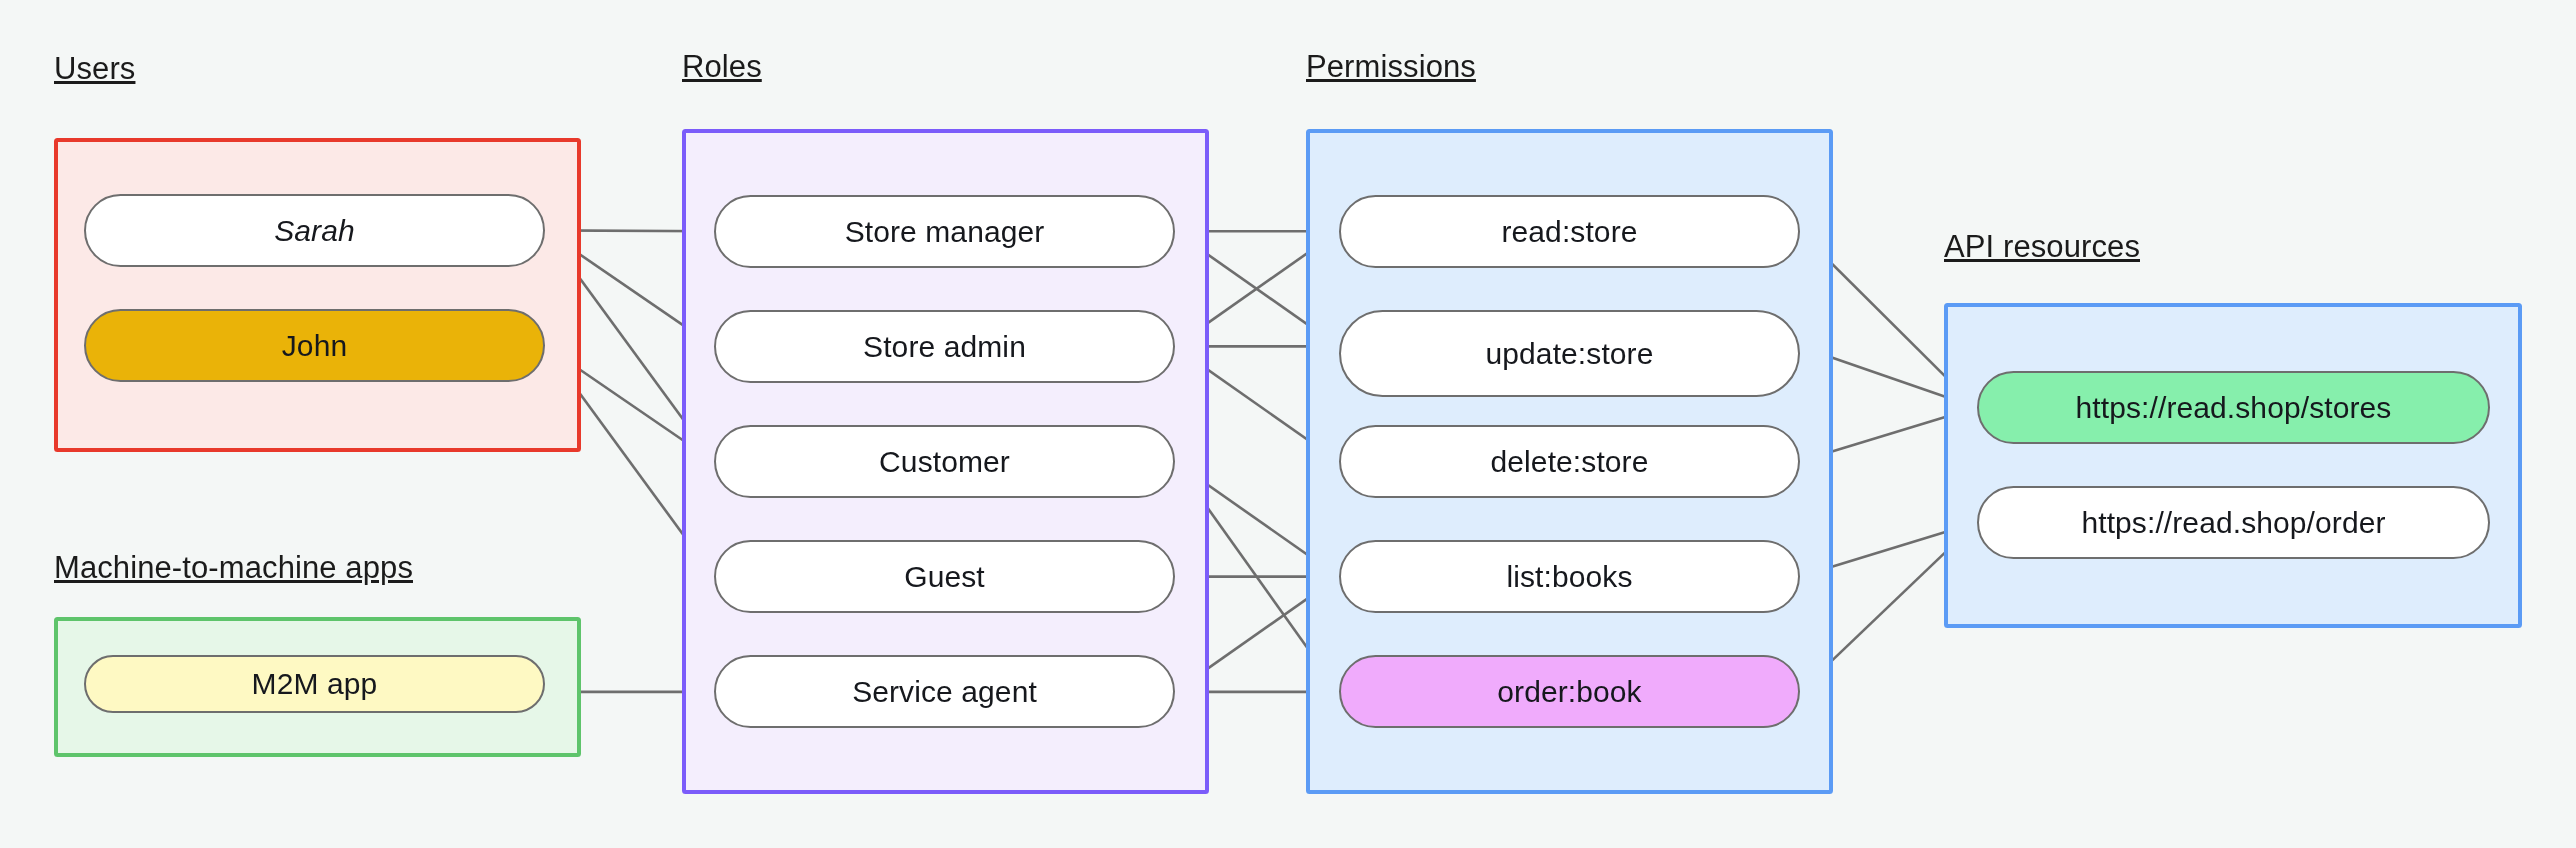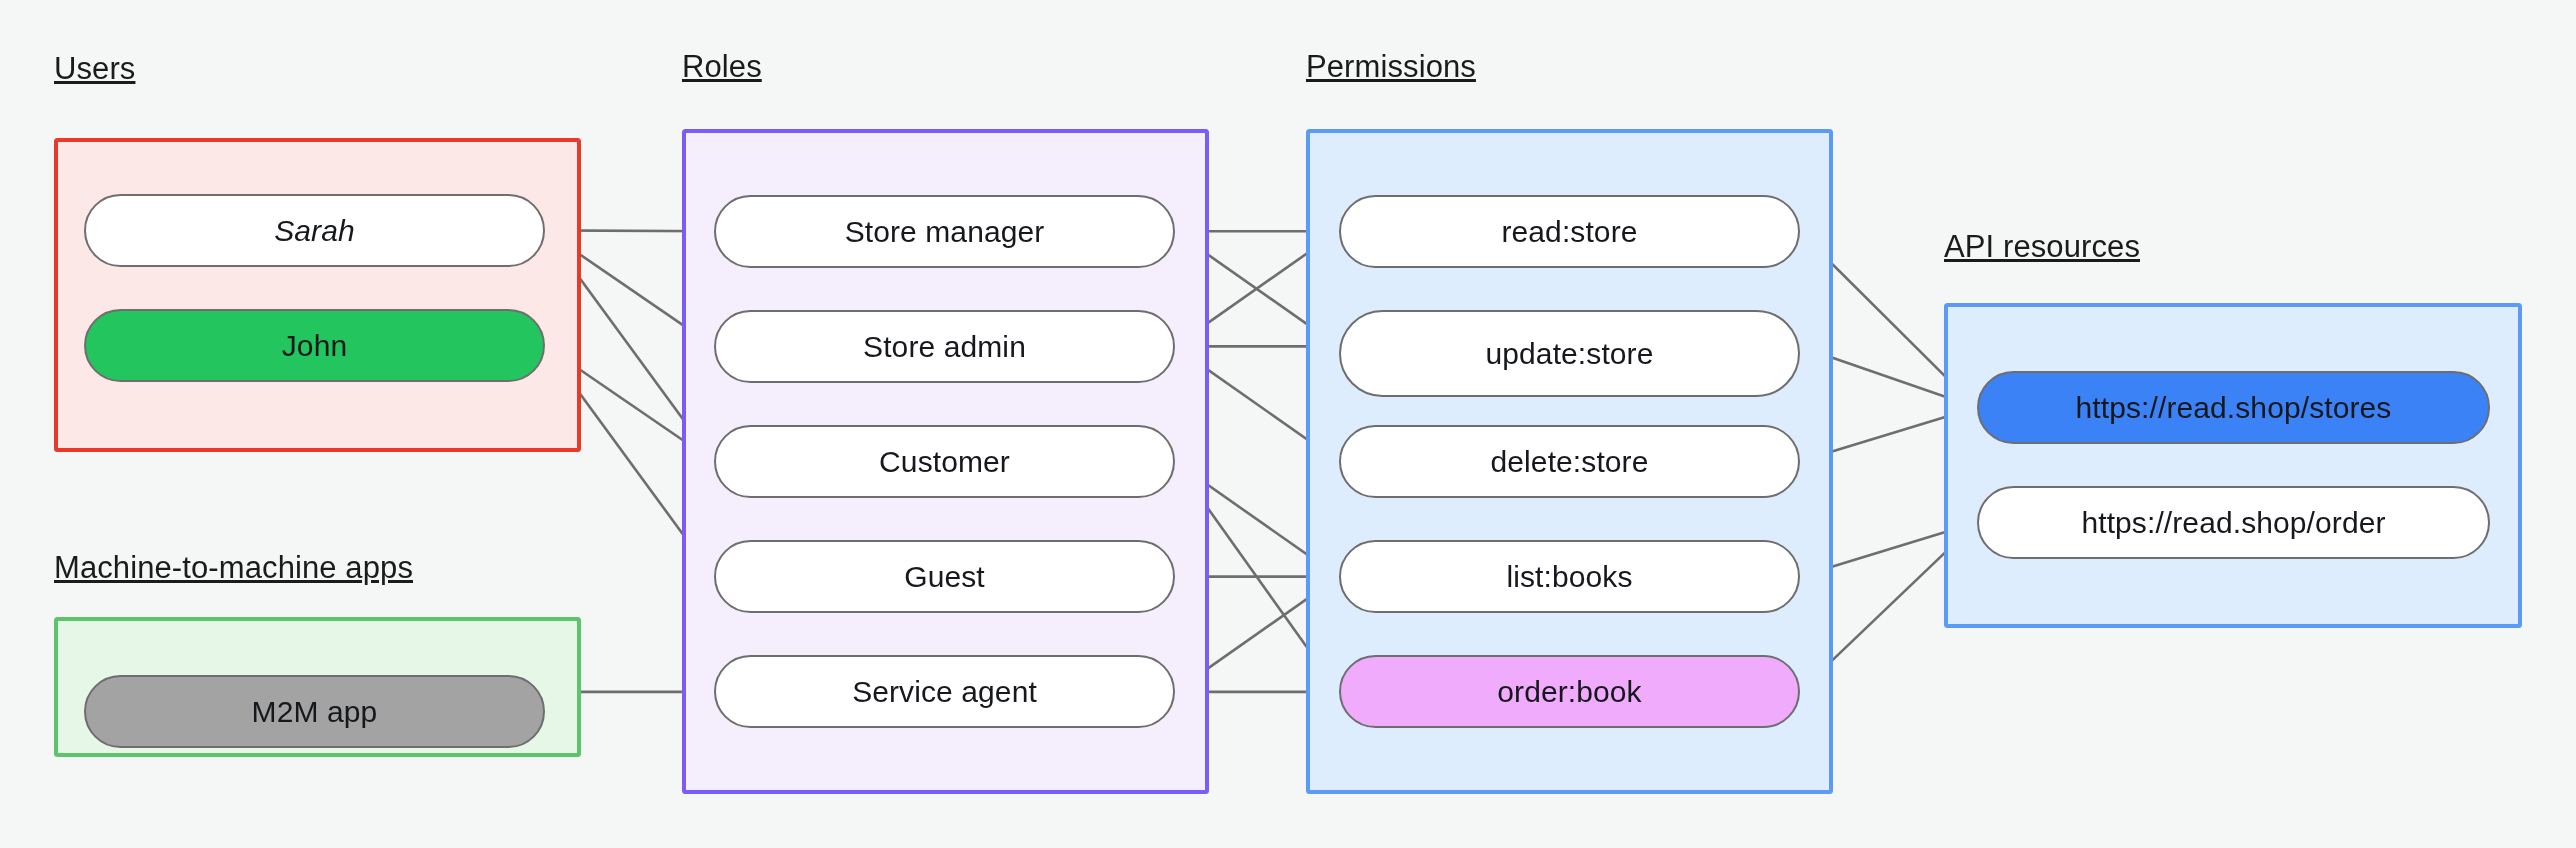--- a/index.html
+++ b/index.html
@@ -87,37 +87,37 @@
       <circle cx="1534" cy="529" r="11" fill="#6e6e6e"></circle>
       <circle cx="1534" cy="661" r="11" fill="#6e6e6e"></circle>
       <circle cx="1534" cy="793" r="11" fill="#6e6e6e"></circle>
       <circle cx="2265" cy="467" r="11" fill="#6e6e6e"></circle>
       <circle cx="2265" cy="599" r="11" fill="#6e6e6e"></circle>
     </svg>
   <div id="groups-layer">
       <div class="group-label" style="left: 54px; top: 51px;">Users</div>
       <div class="group-box" style="left: 54px; top: 138px; width: 527px; height: 314px; background: rgb(252, 233, 231); border: 4.4px solid rgb(232, 57, 43);"></div>
       <div class="node" style="left: 84px; top: 194px; width: 461px; height: 73px; background: rgb(255, 255, 255); border-color: rgb(110, 110, 110); font-style: italic;">Sarah</div>
-      <div class="node" style="left: 84px; top: 309px; width: 461px; height: 73px; background: #22c55e; border-color: rgb(110, 110, 110);">John</div>
+      <div class="node" style="left: 84px; top: 309px; width: 461px; height: 73px; background: #eab308; border-color: rgb(110, 110, 110);">John</div>
       <div class="group-label" style="left: 54px; top: 550px;">Machine-to-machine apps</div>
       <div class="group-box" style="left: 54px; top: 617px; width: 527px; height: 140px; background: rgb(230, 247, 232); border: 4.4px solid rgb(94, 196, 107);"></div>
-      <div class="node" style="left: 84px; top: 655px; width: 461px; height: 73px; background: #a3a3a3; border-color: rgb(110, 110, 110); margin-top: 20px;">M2M app</div>
+      <div class="node" style="left: 84px; top: 655px; width: 461px; height: 58px; background: #fef9c3; border-color: rgb(110, 110, 110);">M2M app</div>
       <div class="group-label" style="left: 682px; top: 49px; text-align: center;">Roles</div>
       <div class="group-box" style="left: 682px; top: 129px; width: 527px; height: 665px; background: rgb(244, 238, 253); border: 4.4px solid rgb(123, 92, 250);"></div>
       <div class="node" style="left: 714px; top: 195px; width: 461px; height: 73px; background: rgb(255, 255, 255); border-color: rgb(110, 110, 110);">Store manager</div>
       <div class="node" style="left: 714px; top: 310px; width: 461px; height: 73px; background: rgb(255, 255, 255); border-color: rgb(110, 110, 110);">Store admin</div>
       <div class="node" style="left: 714px; top: 425px; width: 461px; height: 73px; background: rgb(255, 255, 255); border-color: rgb(110, 110, 110);">Customer</div>
       <div class="node" style="left: 714px; top: 540px; width: 461px; height: 73px; background: rgb(255, 255, 255); border-color: rgb(110, 110, 110);">Guest</div>
       <div class="node" style="left: 714px; top: 655px; width: 461px; height: 73px; background: rgb(255, 255, 255); border-color: rgb(110, 110, 110);">Service agent</div>
       <div class="group-label" style="left: 1306px; top: 49px;">Permissions</div>
       <div class="group-box" style="left: 1306px; top: 129px; width: 527px; height: 665px; background: rgb(222, 237, 253); border: 4.4px solid rgb(91, 155, 245);"></div>
       <div class="node" style="left: 1339px; top: 195px; width: 461px; height: 73px; background: rgb(255, 255, 255); border-color: rgb(110, 110, 110);">read:store</div>
       <div class="node" style="left: 1339px; top: 310px; width: 461px; height: 87px; background: rgb(255, 255, 255); border-color: rgb(110, 110, 110);">update:store</div>
       <div class="node" style="left: 1339px; top: 425px; width: 461px; height: 73px; background: rgb(255, 255, 255); border-color: rgb(110, 110, 110);">delete:store</div>
       <div class="node" style="left: 1339px; top: 540px; width: 461px; height: 73px; background: rgb(255, 255, 255); border-color: rgb(110, 110, 110);">list:books</div>
       <div class="node" style="left: 1339px; top: 655px; width: 461px; height: 73px; background: #f0abfc; border-color: rgb(110, 110, 110);">order:book</div>
       <div class="group-label" style="left: 1944px; top: 229px;">API resources</div>
       <div class="group-box" style="left: 1944px; top: 303px; width: 578px; height: 325px; background: rgb(222, 237, 253); border: 4.4px solid rgb(91, 155, 245);"></div>
-      <div class="node" style="left: 1977px; top: 371px; width: 513px; height: 73px; background: #3b82f6; border-color: rgb(110, 110, 110);">https://read.shop/stores</div>
+      <div class="node" style="left: 1977px; top: 371px; width: 513px; height: 73px; background: #86efac; border-color: rgb(110, 110, 110);">https://read.shop/stores</div>
       <div class="node" style="left: 1977px; top: 486px; width: 513px; height: 73px; background: rgb(255, 255, 255); border-color: rgb(110, 110, 110);">https://read.shop/order</div>
     </div>
 </div>
 
 
 </body></html>

